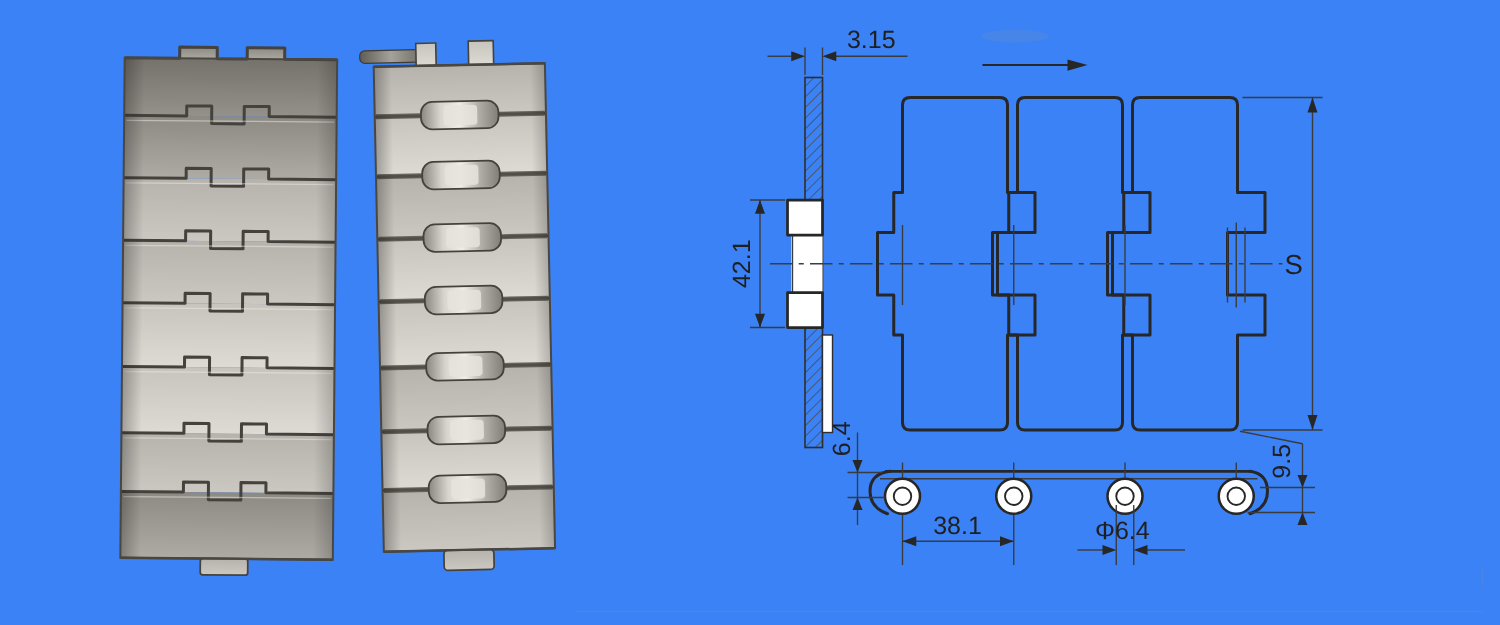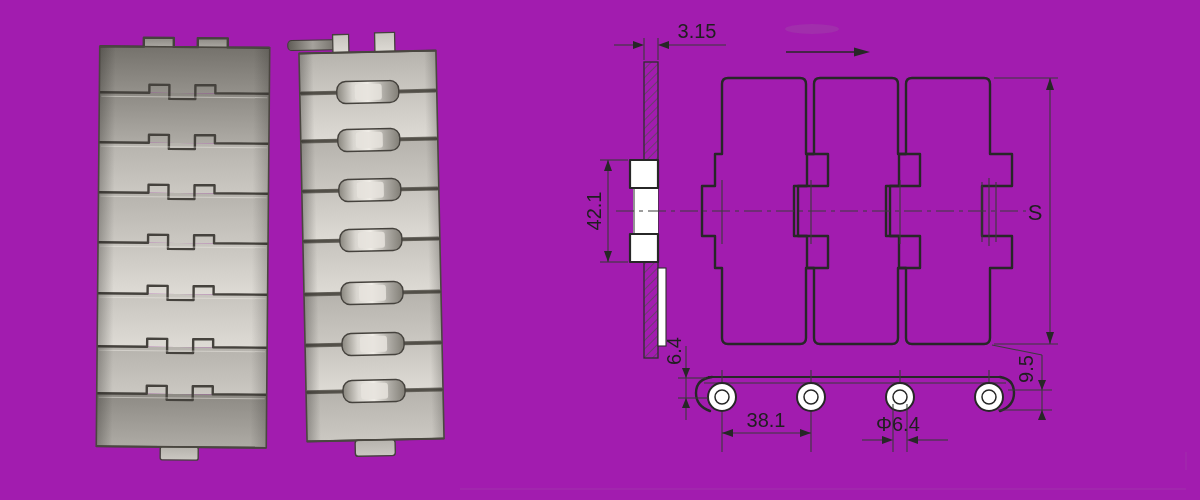--- a/index.html
+++ b/index.html
@@ -1,16 +1,16 @@
 <!DOCTYPE html>
 <html><head>
 <meta charset="utf-8">
 <style>
   html,body{margin:0;padding:0;background:#ffffff;}
-  .canvas{position:relative;width:1200px;height:500px;background:#a21caf;overflow:hidden;
+  .canvas{position:relative;width:1200px;height:500px;background:#3b82f6;overflow:hidden;
           font-family:"Liberation Sans", sans-serif;text-align:center;}
   svg{display:block;}
   .dim{font:20px "Liberation Sans", sans-serif;fill:#1f1f1f;}
   .dimS{font:22px "Liberation Sans", sans-serif;fill:#1f1f1f;}
   .obj{stroke:#272727;stroke-width:2.4;fill:none;stroke-linejoin:round;stroke-linecap:round;}
   .obj2{stroke:#272727;stroke-width:2.2;fill:#ffffff;stroke-linejoin:round;}
   .thin{stroke:#3b3b3b;stroke-width:1.1;fill:none;}
   .arr{fill:#272727;stroke:none;}
   .seam{stroke:#45423d;stroke-width:2.4;fill:none;stroke-linejoin:round;}
 </style>

